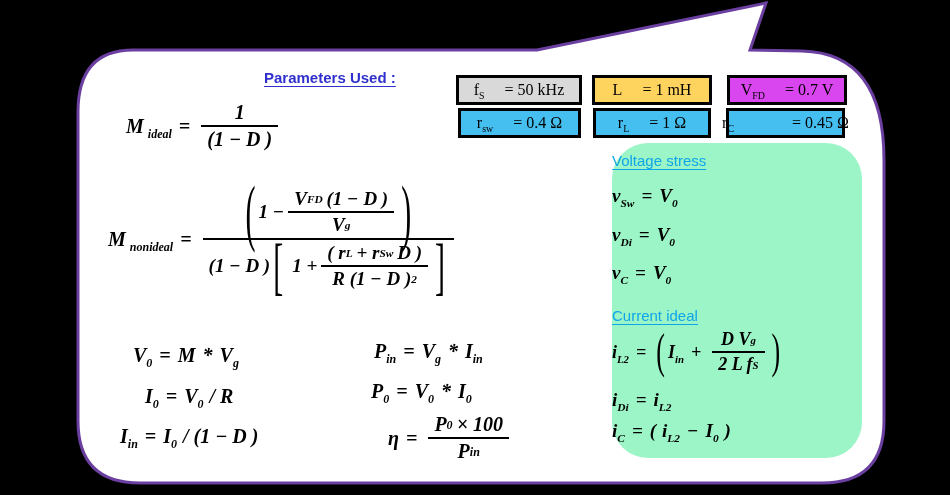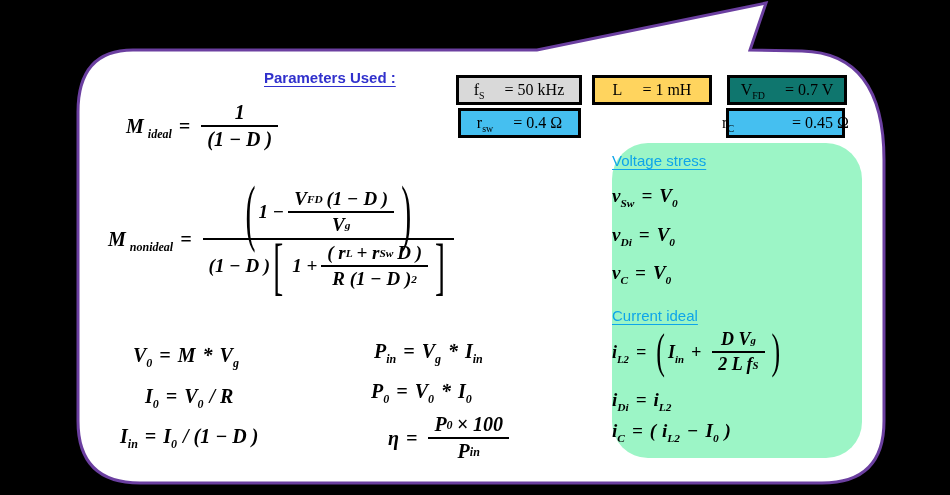--- a/index.html
+++ b/index.html
@@ -20,21 +20,21 @@
   .pbox {
     position:absolute; height:24px; border:3px solid #000;
     display:flex; align-items:center; justify-content:center;
     font-family:"Liberation Serif","DejaVu Serif",serif;
     font-weight:normal; font-size:16px; color:#000; white-space:nowrap;
   }
   .pbox sub { font-size:62%; line-height:0; }
   .pbox .val { margin-left:20px; }
   #box-fs  { left:456px; top:75px;  width:120px; background:#D9D9D9; }
   #box-l   { left:592px; top:75px;  width:114px; background:#FFD45E; }
-  #box-vfd { left:727px; top:75px;  width:114px; background:#0f766e; }
+  #box-vfd { left:727px; top:75px;  width:114px; background:#d946ef; }
   #box-rsw { left:458px; top:108px; width:117px; background:#45BFF0;justify-content:center; }
   #box-rl  { left:593px; top:108px; width:112px; background:#45BFF0; }
   #box-rc  { left:726px; top:108px; width:113px; background:#45BFF0;gap:38px; }
 
   
   .stress-panel {
     position:absolute; left:612px; top:143px; width:250px; height:315px;
     background:#9CF5C6; border-radius:36px;
   }
   .stress-title {
@@ -85,20 +85,24 @@
     <span class="t"><span>L</span><sub></sub></span>
     <span class="val">= 1 mH</span>
   </div>
   <div class="pbox" id="box-vfd">
     <span class="t"><span>V</span><sub>FD</sub></span>
     <span class="val">= 0.7 V</span>
   </div>
   <div class="pbox" id="box-rsw">
     <span class="t"><span>r</span><sub>sw</sub></span>
     <span class="val">= 0.4 Ω</span>
+  </div>
+  <div class="pbox" id="box-rl">
+    <span class="t"><span>r</span><sub>L</sub></span>
+    <span class="val">= 1 Ω</span>
   </div>
   <div class="pbox" id="box-rc">
     <span class="t"><span>r</span><sub>C</sub></span>
     <span class="val">= 0.45 Ω</span>
   </div>
 
   <div class="eq" style="left:126px; top:100px; font-size:20px">
     <span class="t"><span>M</span> <sub>ideal</sub></span>
     <span class="t op">=</span>
     <span class="frac">

